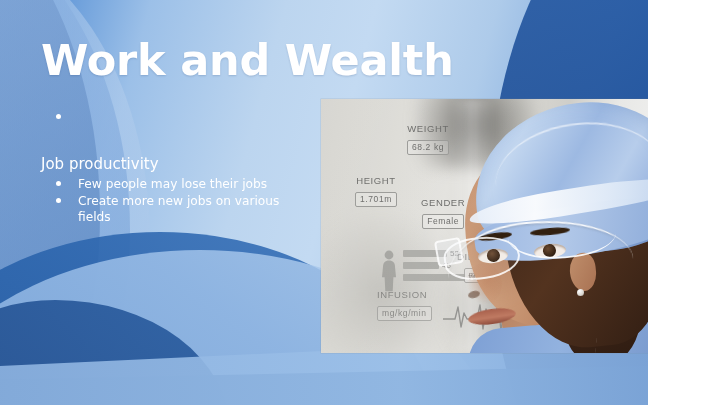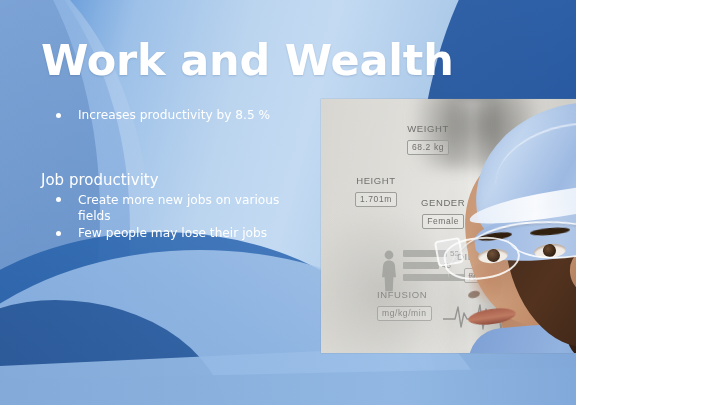--- a/index.html
+++ b/index.html
@@ -8,21 +8,21 @@
     background: #ffffff;
   }
   body {
     width: 720px;
     height: 405px;
     overflow: hidden;
     font-family: "DejaVu Sans", sans-serif;
   }
   #slide {
     position: relative;
-    width: 576px;
+    width: 648px;
     height: 405px;
     overflow: hidden;
     background: linear-gradient(105deg,
         #2f6fc4 0%,
         #5b93d6 6%,
         #9cc0e8 20%,
         #bcd5ef 38%,
         #c3daf2 50%,
         #aecbea 66%,
         #7fa9dd 82%,
@@ -588,37 +588,36 @@
   <div class="band-bottom"></div>
 
   <div id="title">Work and Wealth</div>
 
   <div id="body-col">
 
     <div>
       <ul class="bullets">
         <li>
           <span class="dot"></span>
-          <span>Increases productivity by 8.5 %</span>
         </li>
       </ul>
     </div>
 
     <div class="section-gap"></div>
 
     <div>
       <div class="sect-head">Job productivity</div>
       <ul class="bullets">
         <li>
           <span class="dot"></span>
-          <span>Create more new jobs on various fields</span>
+          <span>Few people may lose their jobs</span>
         </li>
         <li>
           <span class="dot"></span>
-          <span>Few people may lose their jobs</span>
+          <span>Create more new jobs on various fields</span>
         </li>
       </ul>
     </div>
 
   </div>
 
   <div id="photo">
     <div class="bg-wall"></div>
     <div class="wall-blob-a"></div>
     <div class="wall-blob-b"></div>

